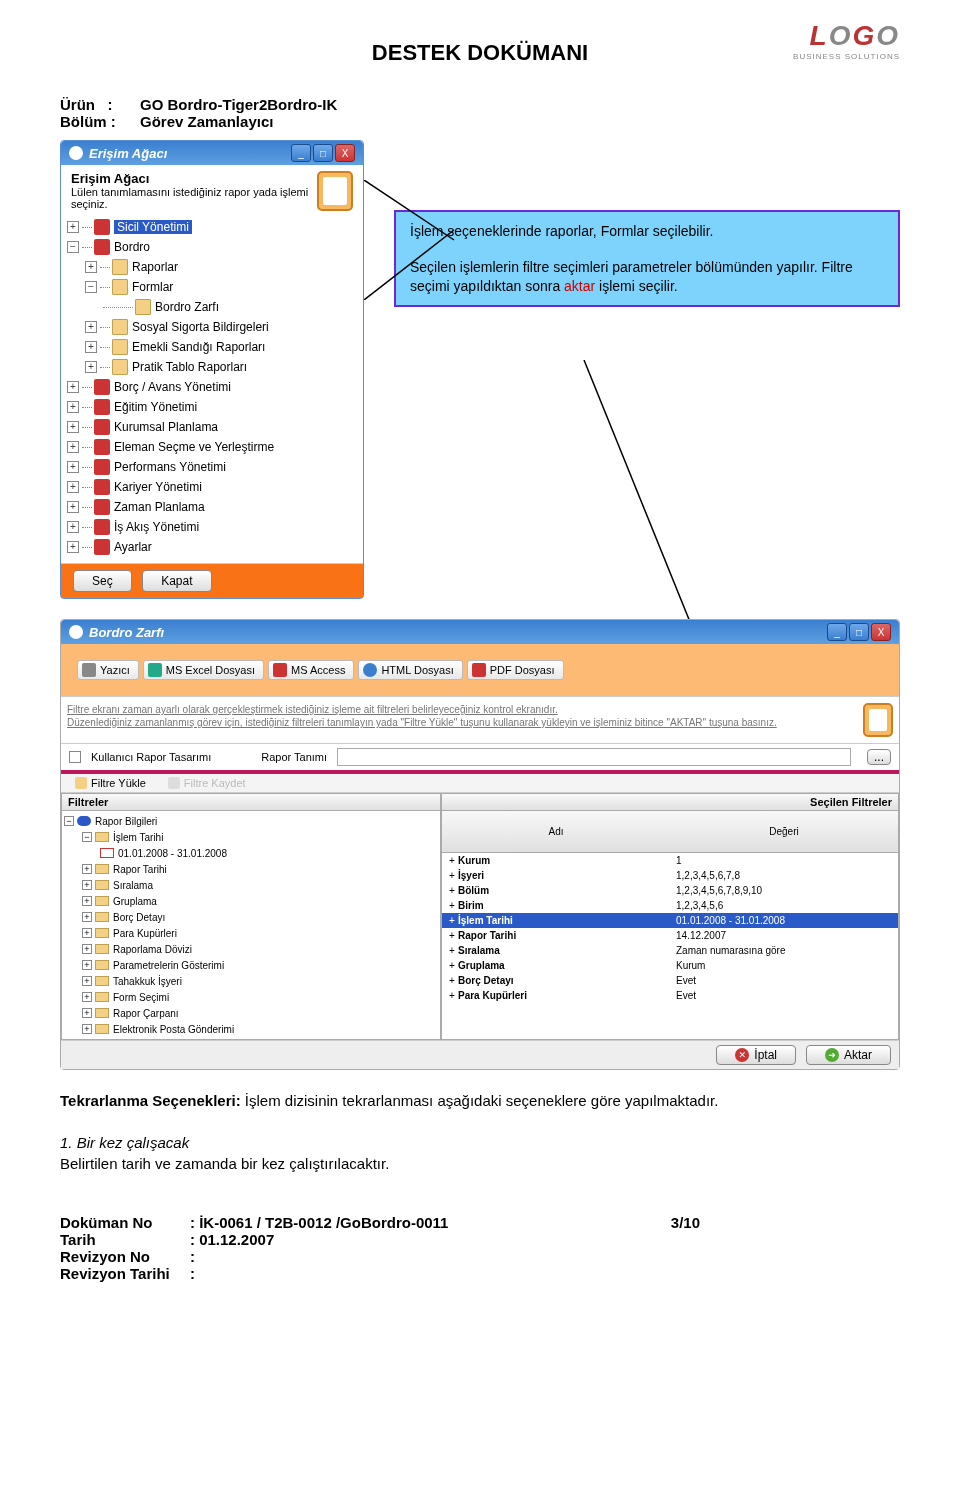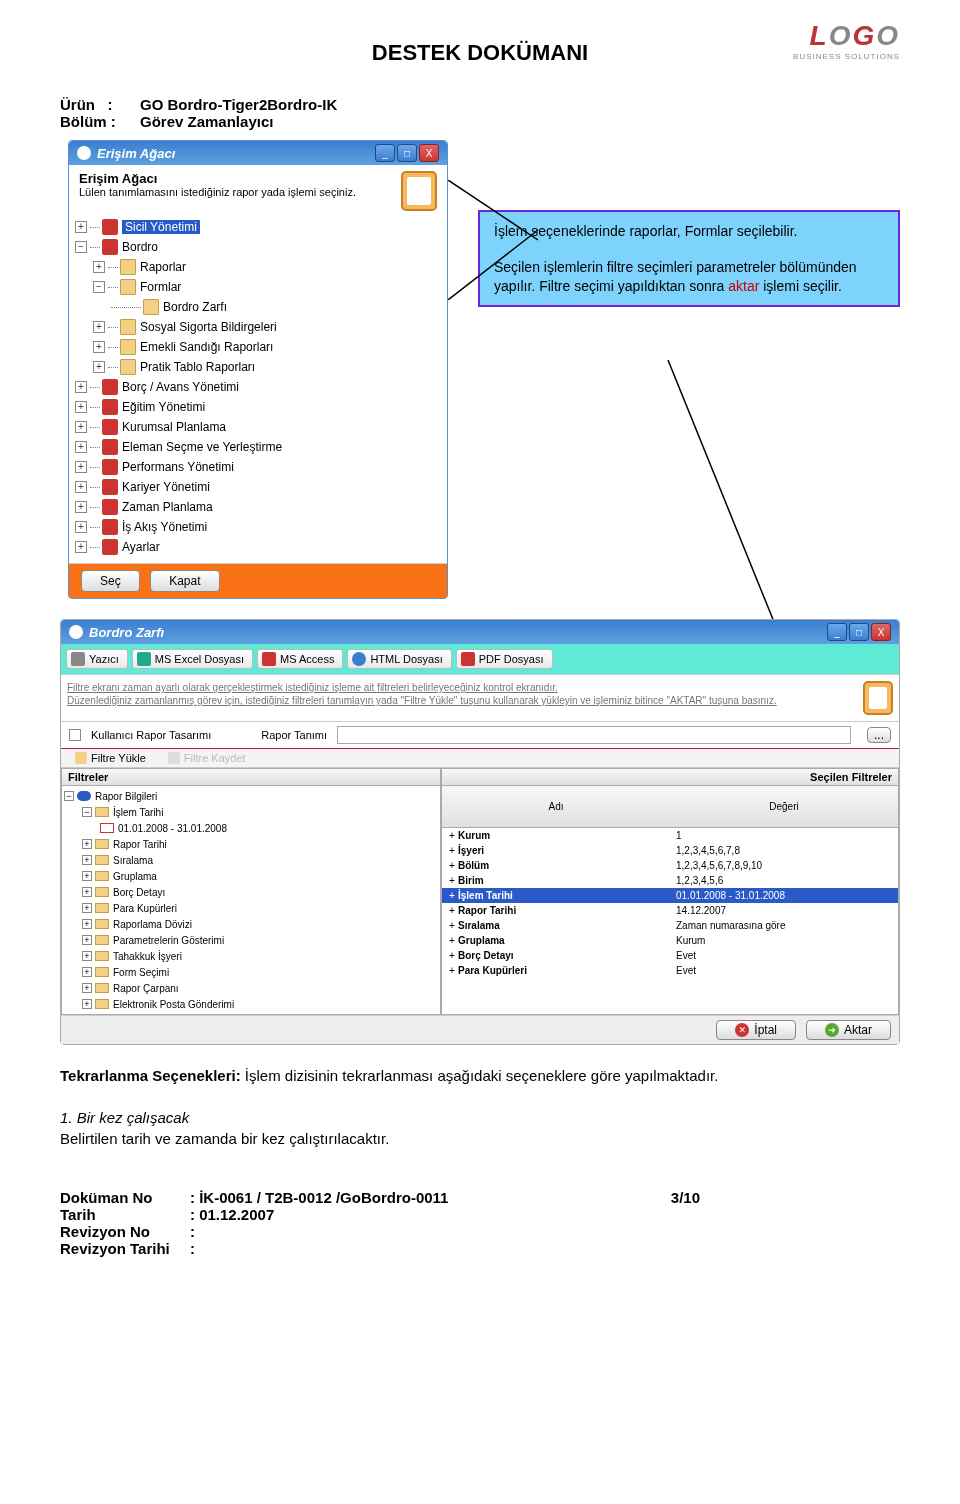--- a/index.html
+++ b/index.html
@@ -35,34 +35,34 @@
   .ficon.red { background: #c33; clip-path: polygon(0 0,100% 0,100% 100%,0 100%); border-radius: 2px; }
   .ficon.fold { background: #f3d083; border: 1px solid #c0a050; border-radius: 1px; }
   .sel { background: #2a5ac8; color: #fff; padding: 0 3px; }
   .indent1 { margin-left: 18px; }
   .indent2 { margin-left: 36px; }
   .tree-buttons { text-align: left; padding: 6px; background: #f97316; border-top: 1px solid #ccc; }
   .btn3d { display: inline-block; padding: 3px 18px; border: 1px solid #888; border-radius: 4px; background: linear-gradient(#fff,#ddd); font-size: 12px; margin-left: 6px; }
 
   
   .top-row { display: flex; gap: 30px; align-items: flex-start; }
-  .win-col { width: 380px; margin-left: 8px; }
+  .win-col { width: 304px; }
   .call-col { flex: 1; position: relative; padding-top: 80px; }
   .callout { border: 2px solid #6d28d9; padding: 10px 14px; font-size: 14px; background: #7dd3fc; line-height: 1.3; }
   .callout .red { color: #c00; }
 
   
   .win2 { margin-top: 20px; border: 1px solid #aaa; }
   .win2 .titlebar { font-size: 12px; }
-  .toolbar2 { display: flex; padding: 5px; gap: 4px; border-bottom: 1px solid #ccc; background: #5eead4; font-size: 11px; flex-wrap: wrap; }
+  .toolbar2 { display: flex; padding: 16px; gap: 4px; border-bottom: 1px solid #ccc; background: #fdba74; font-size: 11px; flex-wrap: wrap; }
   .tb2-btn { display: flex; align-items: center; gap: 4px; padding: 2px 8px 2px 4px; border: 1px solid #bbb; background: linear-gradient(#fff,#e8e8e8); border-radius: 3px; }
   .tb2-ico { width: 14px; height: 14px; border-radius: 2px; }
   .info2 { display: flex; padding: 6px; gap: 8px; border-bottom: 1px solid #ccc; }
   .info2-text { font-size: 10px; color: #777; flex: 1; line-height: 1.3; text-decoration: underline; }
-  .form2 { display: flex; align-items: center; padding: 4px 8px; gap: 10px; font-size: 11px; border-bottom: 1px solid #be185d; }
+  .form2 { display: flex; align-items: center; padding: 4px 8px; gap: 10px; font-size: 11px; border-bottom: 4px solid #be185d; }
   .form2 input[type=text] { border: 1px solid #aaa; padding: 2px; width: 180px; font-size: 11px; }
   .chk { width: 12px; height: 12px; border: 1px solid #888; display: inline-block; }
   .toolbar3 { display: flex; padding: 2px 8px; gap: 10px; font-size: 11px; border-bottom: 1px solid #ccc; background: #f4f4f4; }
   .tb3-btn { display: flex; align-items: center; gap: 4px; padding: 1px 6px; }
   .tb3-btn.dis { color: #bbb; }
   .grid-row { display: flex; font-size: 11px; }
   .left-pane { width: 380px; border: 1px solid #aaa; }
   .right-pane { flex: 1; border: 1px solid #aaa; }
   .pane-hdr { background: linear-gradient(#f8f8f8,#e0e0e0); border-bottom: 1px solid #aaa; padding: 2px 6px; font-weight: bold; }
   .right-pane .pane-hdr { text-align: right; }

